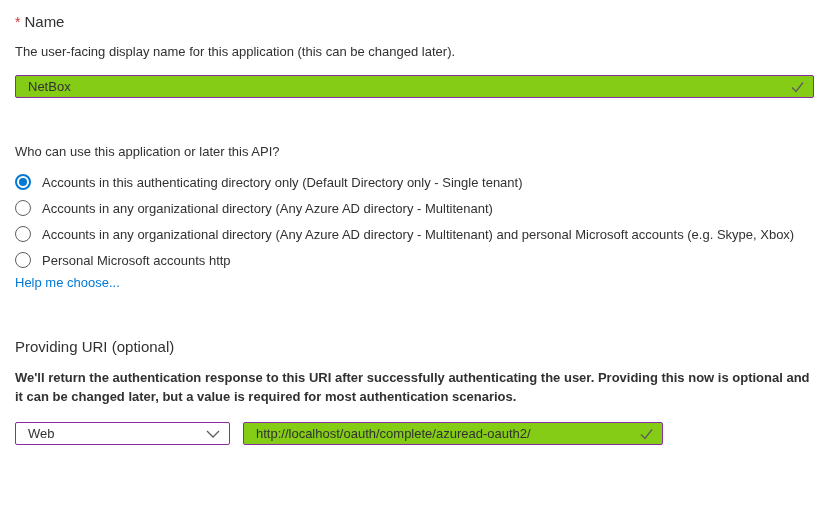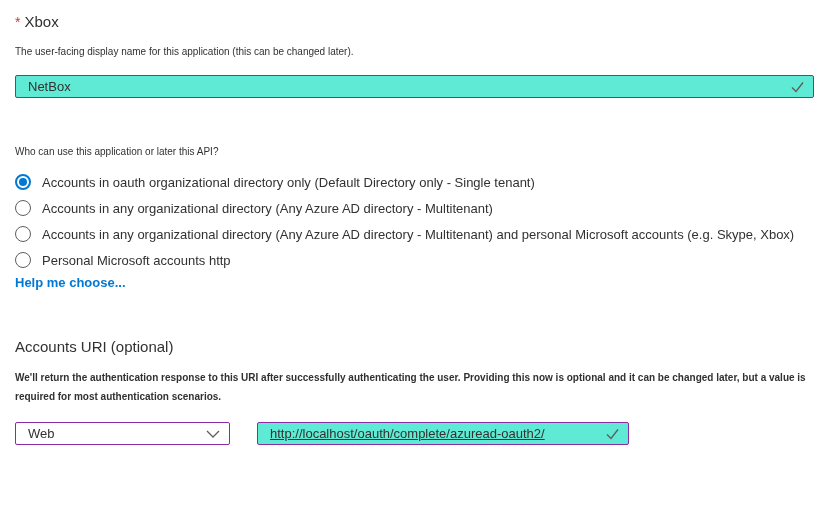--- a/index.html
+++ b/index.html
@@ -14,35 +14,35 @@
 
   h2.section-title {
     font-size: 15px;
     font-weight: 400;
     color: #323130;
     line-height: 20px;
   }
   .required-asterisk { color: #d13438; margin-right: 4px; font-size: 14px; }
 
   .desc {
-    font-size: 10px;
+    font-size: 13px;
     color: #323130;
     line-height: 18px;
   }
 
   
   .name-title { margin-bottom: 11px; }
   .name-desc { margin-bottom: 14px; }
 
   .text-field {
     position: relative;
     height: 23px;
     border: 1.5px solid #8a2da5;
     border-radius: 2px;
-    background: #5eead4;
+    background: #84cc16;
     display: flex;
     align-items: center;
   }
   .text-field input {
     border: none;
     outline: none;
     background: transparent;
     width: 100%;
     height: 100%;
     padding: 0 28px 0 12px;
@@ -90,90 +90,89 @@
     background: #0078d4;
   }
   .radio-label { font-size: 13px; color: #323130; }
 
   .help-link {
     display: inline-block;
     font-size: 13px;
     color: #0078d4;
     text-decoration: none;
     cursor: pointer;
-    font-weight: bold;
   }
 
   
   .redirect-title { margin-top: 46px; margin-bottom: 11px; }
   .redirect-desc { max-width: 796px; line-height: 19px; margin-bottom: 16px; font-weight: bold; }
 
-  .uri-row { display: flex; gap: 27px; }
+  .uri-row { display: flex; gap: 13px; }
   .fake-select {
     width: 215px;
     height: 23px;
     border: 1.5px solid #8a2da5;
     border-radius: 2px;
     background: #fff;
     display: flex;
     align-items: center;
     justify-content: space-between;
     padding: 0 9px 0 12px;
     font-size: 13px;
     color: #323130;
     cursor: pointer;
   }
-  .uri-field { width: 372px; margin-bottom: 16px; text-decoration: underline; }
+  .uri-field { width: 420px; margin-bottom: 16px; }
 </style>
 </head>
 <body>
 
 <div class="page">
 
   
-  <h2 class="section-title name-title"><span class="required-asterisk">*</span><span>Xbox</span></h2>
+  <h2 class="section-title name-title"><span class="required-asterisk">*</span><span>Name</span></h2>
 
   <p class="desc name-desc">The user-facing display name for this application (this can be changed later).</p>
 
   <div class="text-field name-field">
     <input type="text" value="NetBox" style="">
     <span class="field-check">
       <svg width="15" height="13" viewBox="0 0 15 13" fill="none">
         <polyline points="2,7 6,11 13,2" stroke="#605e5c" stroke-width="1.4" fill="none"></polyline>
       </svg>
     </span>
   </div>
 
   
 
   <p class="desc account-question">Who can use this application or later this API?</p>
 
   <div>
     <div class="radio-option" data-selected="true">
       <span class="radio-circle"></span>
-      <span class="radio-label">Accounts in oauth organizational directory only (Default Directory only - Single tenant)</span>
+      <span class="radio-label">Accounts in this authenticating directory only (Default Directory only - Single tenant)</span>
     </div>
     <div class="radio-option" data-selected="false">
       <span class="radio-circle"></span>
       <span class="radio-label">Accounts in any organizational directory (Any Azure AD directory - Multitenant)</span>
     </div>
     <div class="radio-option" data-selected="false">
       <span class="radio-circle"></span>
       <span class="radio-label">Accounts in any organizational directory (Any Azure AD directory - Multitenant) and personal Microsoft accounts (e.g. Skype, Xbox)</span>
     </div>
     <div class="radio-option" data-selected="false">
       <span class="radio-circle"></span>
       <span class="radio-label">Personal Microsoft accounts http</span>
     </div>
   </div>
 
   <a class="help-link" href="#">Help me choose...</a>
 
   
-  <h2 class="section-title redirect-title">Accounts URI (optional)</h2>
+  <h2 class="section-title redirect-title">Providing URI (optional)</h2>
 
   <p class="desc redirect-desc">We'll return the authentication response to this URI after successfully authenticating the user. Providing this now is optional and it can be changed later, but a value is required for most authentication scenarios.</p>
 
   <div class="uri-row">
     <div class="fake-select" role="combobox">
       <span>Web</span>
       <span style="line-height:0;">
         <svg width="14" height="8" viewBox="0 0 14 8" fill="none">
           <polyline points="1,1 7,7 13,1" stroke="#605e5c" stroke-width="1.3" fill="none"></polyline>
         </svg>

